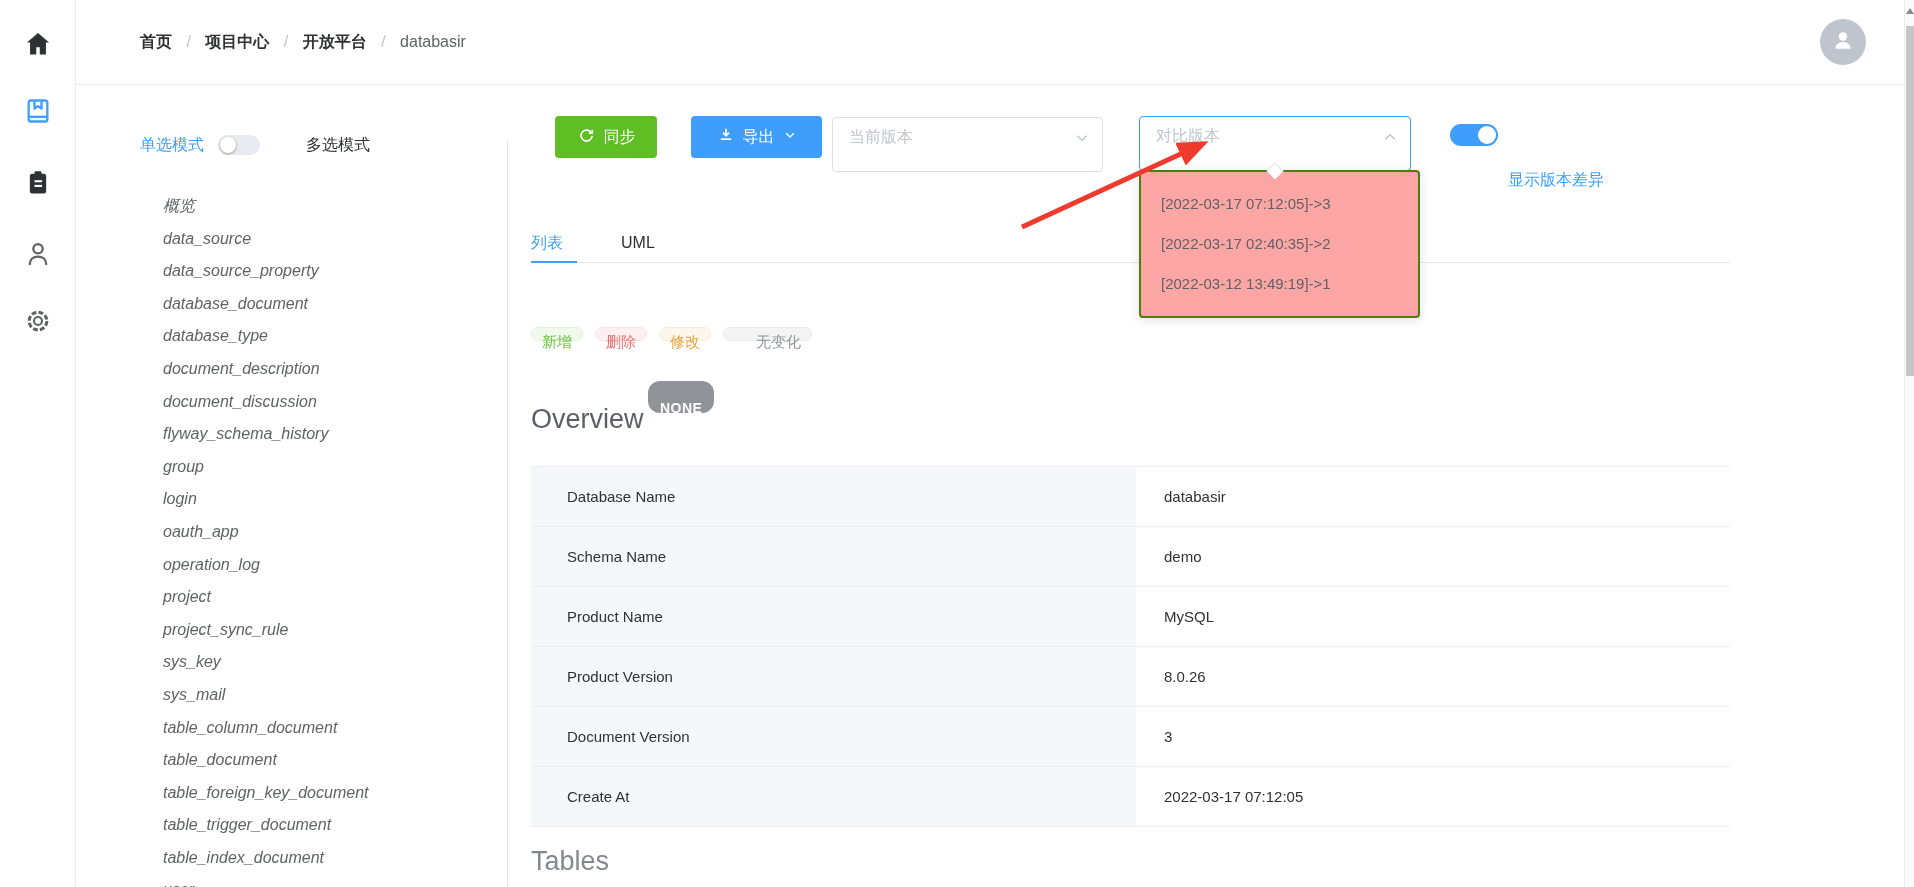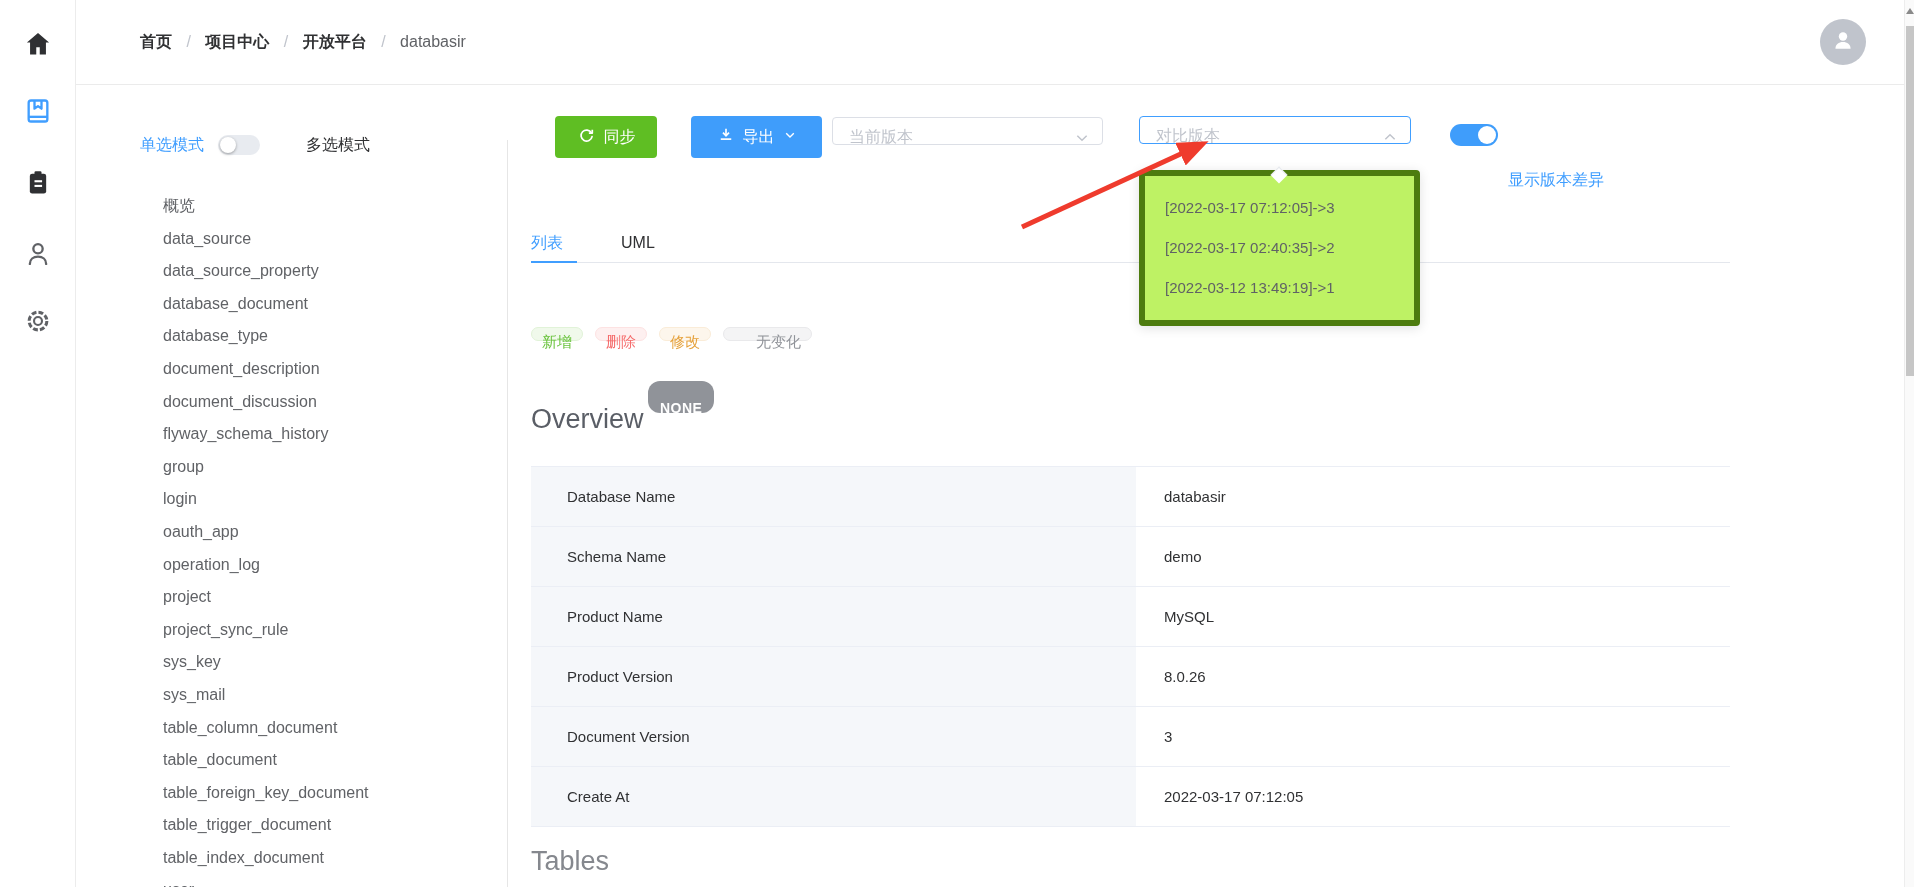--- a/index.html
+++ b/index.html
@@ -24,38 +24,38 @@
   .scroll-up { position:absolute; top:8px; left:1px; width:0; height:0; border-left:4px solid transparent; border-right:4px solid transparent; border-bottom:6px solid #8a8a8a; }
   .scroll-thumb { position:absolute; left:1px; width:8px; top:26px; height:350px; background:#c6c6c6; }
 
   
   .mode-row { position:absolute; left:140px; top:133px; height:24px; display:flex; align-items:center; gap:14px; }
   .mode-label-left { color:#409eff; font-size:16px; }
   .mode-label-right { color:#303133; font-size:16px;margin-left:32px; }
   .switch-off { position:relative; width:42px; height:20px; border-radius:10px; background:#e8ebf0; cursor:pointer; }
   .switch-off .knob { position:absolute; left:2px; top:2px; width:16px; height:16px; border-radius:50%; background:#fff; box-shadow:0 1px 3px rgba(0,0,0,.35); }
   .table-list { position:absolute; left:163px; top:190px; width:335px; }
-  .nav-item { height:32.6px; line-height:32.6px; font-size:16px; color:#606266; cursor:pointer; white-space:nowrap; }
+  .nav-item { height:32.6px; line-height:32.6px; font-size:16px; color:#606266; cursor:pointer; white-space:nowrap;font-style:italic; }
   .divider-v { position:absolute; left:507px; top:140px; bottom:0; width:1px; background:#e6e6e6; }
 
   
   .btn { position:absolute; display:flex; align-items:center; justify-content:center; gap:8px; border-radius:4px; color:#fff; font-size:16px; cursor:pointer;margin-left:24px; }
   .btn-sync { left:531px; top:116px; width:102px; height:42px; background:#5fbe23; }
   .btn-export { left:667px; top:116px; width:131px; height:42px; background:#3f9dfb; }
-  .select { position:absolute; height:28px; background:#fff; border:1px solid #dcdfe6; border-radius:4px; cursor:pointer; }
+  .select { position:absolute; height:55px; background:#fff; border:1px solid #dcdfe6; border-radius:4px; cursor:pointer; }
   .select .ph { position:absolute; left:16px; top:0; line-height:38px; font-size:16px; color:#c0c4cc; }
   .select .chev { position:absolute; right:12px; top:12px; }
   .select-current { left:832px; top:117px; width:271px; }
   .select-compare { left:1139px; top:116px; width:272px; border-color:#409eff; }
   .diff-toggle { position:absolute; left:1450px; top:124px; width:48px; height:22px; border-radius:11px; background:#3f9dfb; cursor:pointer; }
   .diff-toggle .knob { position:absolute; right:2px; top:2px; width:18px; height:18px; border-radius:50%; background:#fff; }
   .diff-label { position:absolute; left:1508px; top:126px; font-size:16px; color:#409eff;margin-top:44px; }
 
   
-  .dropdown { position:absolute; left:1139px; top:170px; width:281px; background:#bef264; border:6px solid #4d7c0f; border-radius:4px; box-shadow:0 2px 12px rgba(0,0,0,.12); padding:12px 0; z-index:5; }
+  .dropdown { position:absolute; left:1139px; top:170px; width:281px; background:#fca5a5; border:2px solid #4d7c0f; border-radius:4px; box-shadow:0 2px 12px rgba(0,0,0,.12); padding:12px 0; z-index:5; }
   .dropdown .caret { position:absolute; top:-7px; left:128px; width:12px; height:12px; background:#fff; border-left:1px solid #e4e7ed; border-top:1px solid #e4e7ed; transform:rotate(45deg); }
   .dd-item { height:40px; line-height:40px; padding-left:20px; font-size:15px; color:#606266; cursor:pointer; white-space:nowrap; }
 
   
   .annotation { position:absolute; left:1000px; top:130px; z-index:9; pointer-events:none; }
 
   
   .tabs { position:absolute; left:531px; top:226px; width:1199px; height:37px; border-bottom:1px solid #e4e7ed; }
   .tab { position:absolute; top:0; line-height:34px; font-size:16px; cursor:pointer; }
   .tab-active { left:0; color:#409eff; }

